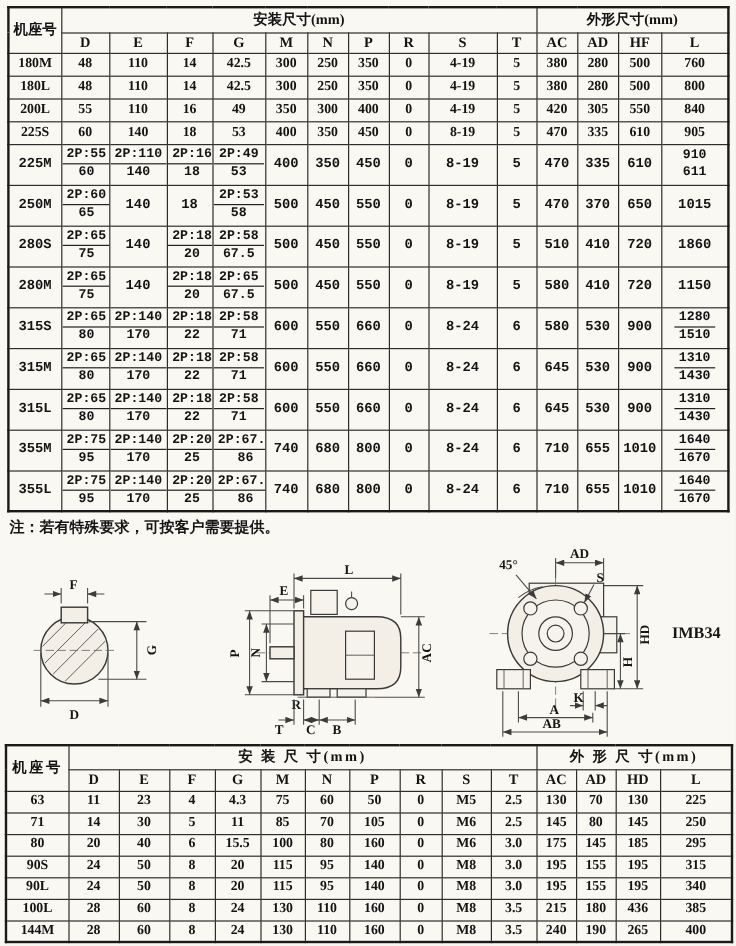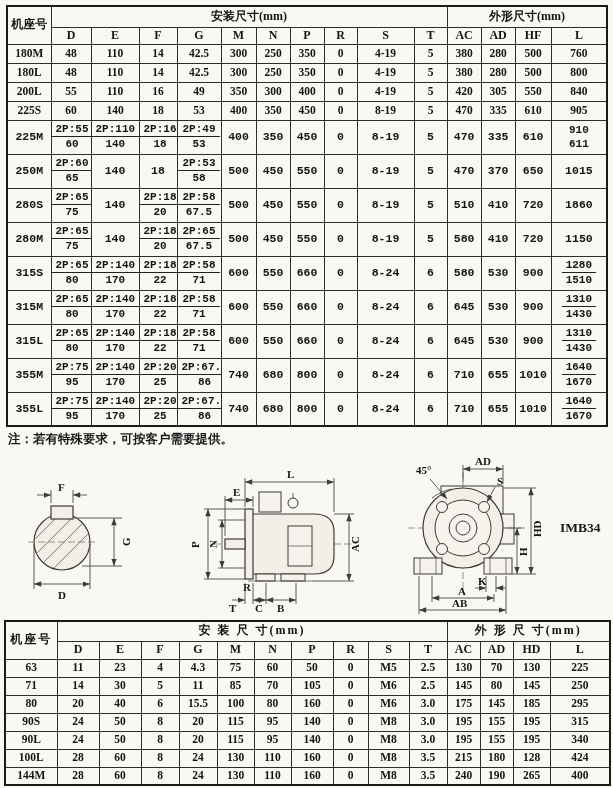--- a/index.html
+++ b/index.html
@@ -595,22 +595,22 @@
           <td>8</td>
           <td>24</td>
           <td>130</td>
           <td>110</td>
           <td>160</td>
           <td>0</td>
           <td>M8</td>
           <td>3.5</td>
           <td>215</td>
           <td>180</td>
-          <td>128</td>
-          <td>424</td>
+          <td>436</td>
+          <td>385</td>
         </tr>
         <tr class="">
           <td>144M</td>
           <td>28</td>
           <td>60</td>
           <td>8</td>
           <td>24</td>
           <td>130</td>
           <td>110</td>
           <td>160</td>

